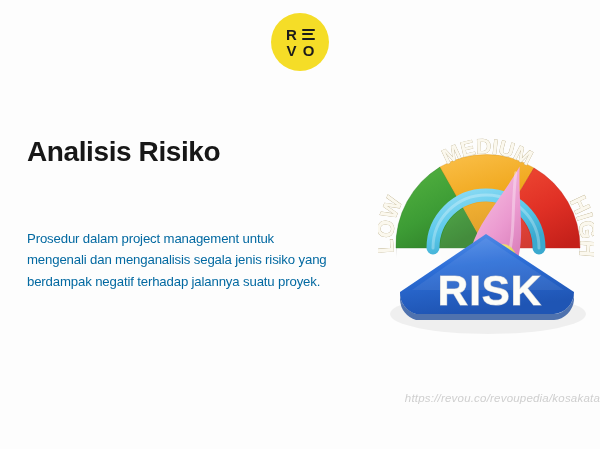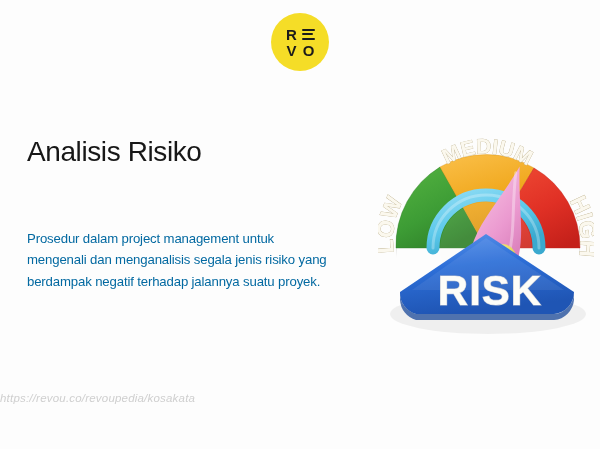--- a/index.html
+++ b/index.html
@@ -45,39 +45,39 @@
   #logo-e-bars i { display:block; height:2px; background:#1b1b1b; border-radius:1px; }
   #logo-e-bars i:nth-child(2){ width:85%; }
   #logo-e-bars i:nth-child(3){ width:100%; }
 
   
   #page-title {
     position:absolute;
     left:27px; top:136px;
     width:330px;
     font-size:28px;
-    font-weight:normal;
+    font-weight:bold;
     letter-spacing:-0.4px;
     color:#171717;
     line-height:1.15;
   }
   #page-description {
     position:absolute;
     left:27px; top:228px;
     width:300px;
     font-size:13.2px;
     line-height:1.62;
     color:#0369a1;
     letter-spacing:-0.15px;
   }
   #source-url {
     position:absolute;
     left:0; top:392px;
     width:600px;
-    text-align:left;
+    text-align:right;
     font-style:italic;
     font-size:11.5px;
     color:#cfcfcf;
     letter-spacing:0.2px;
   }
 
   
   #risk-gauge {
     position:absolute;
     left:378px; top:108px;

